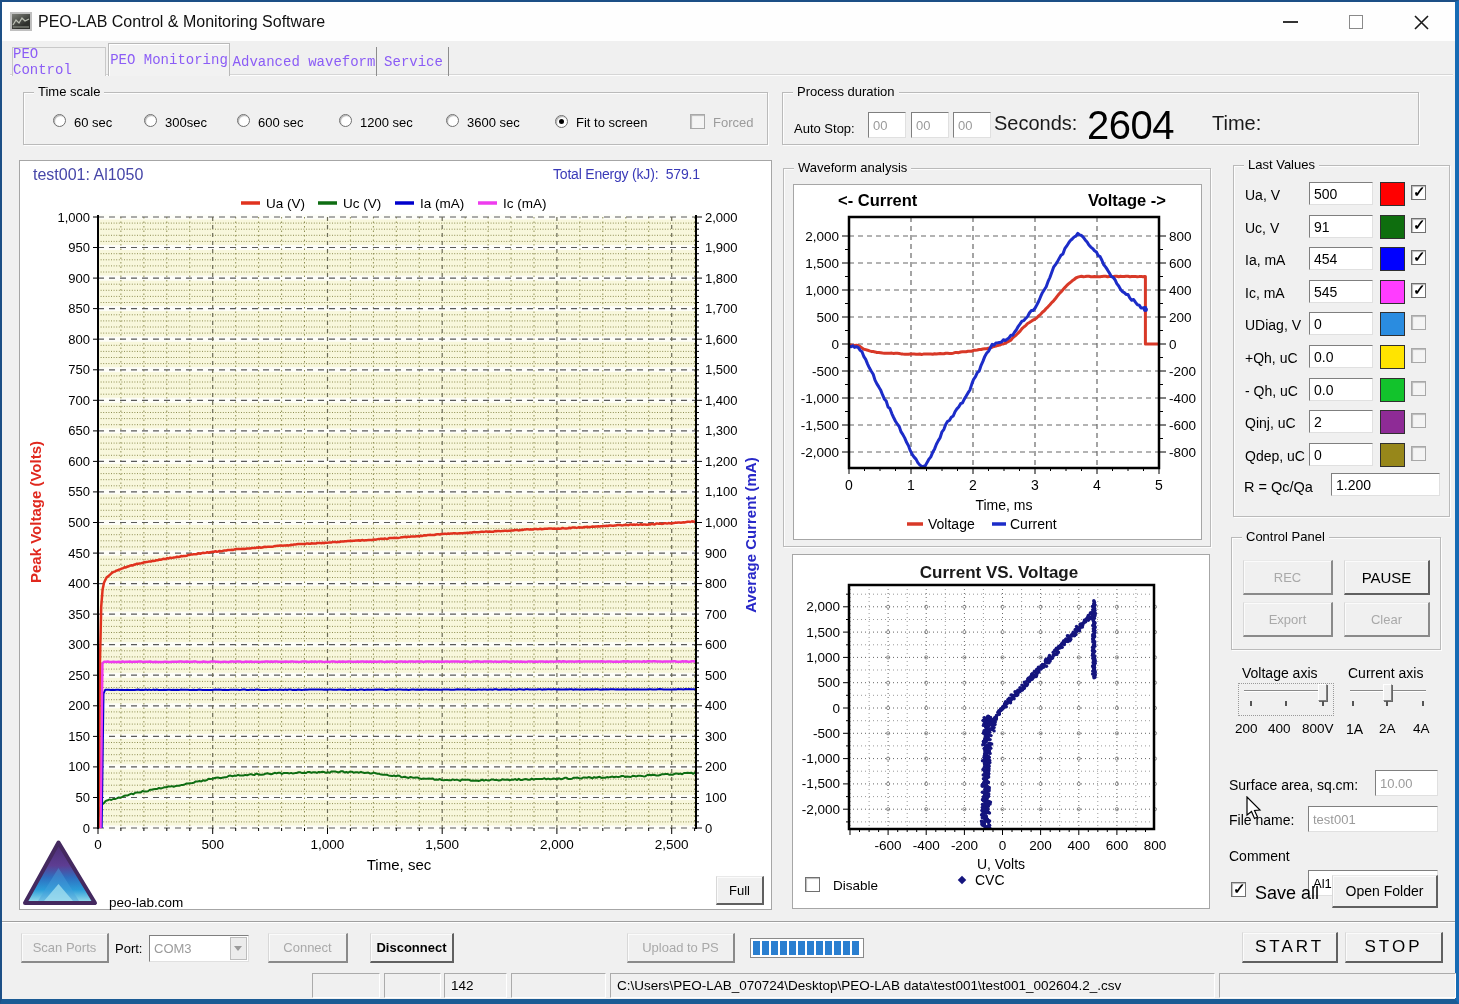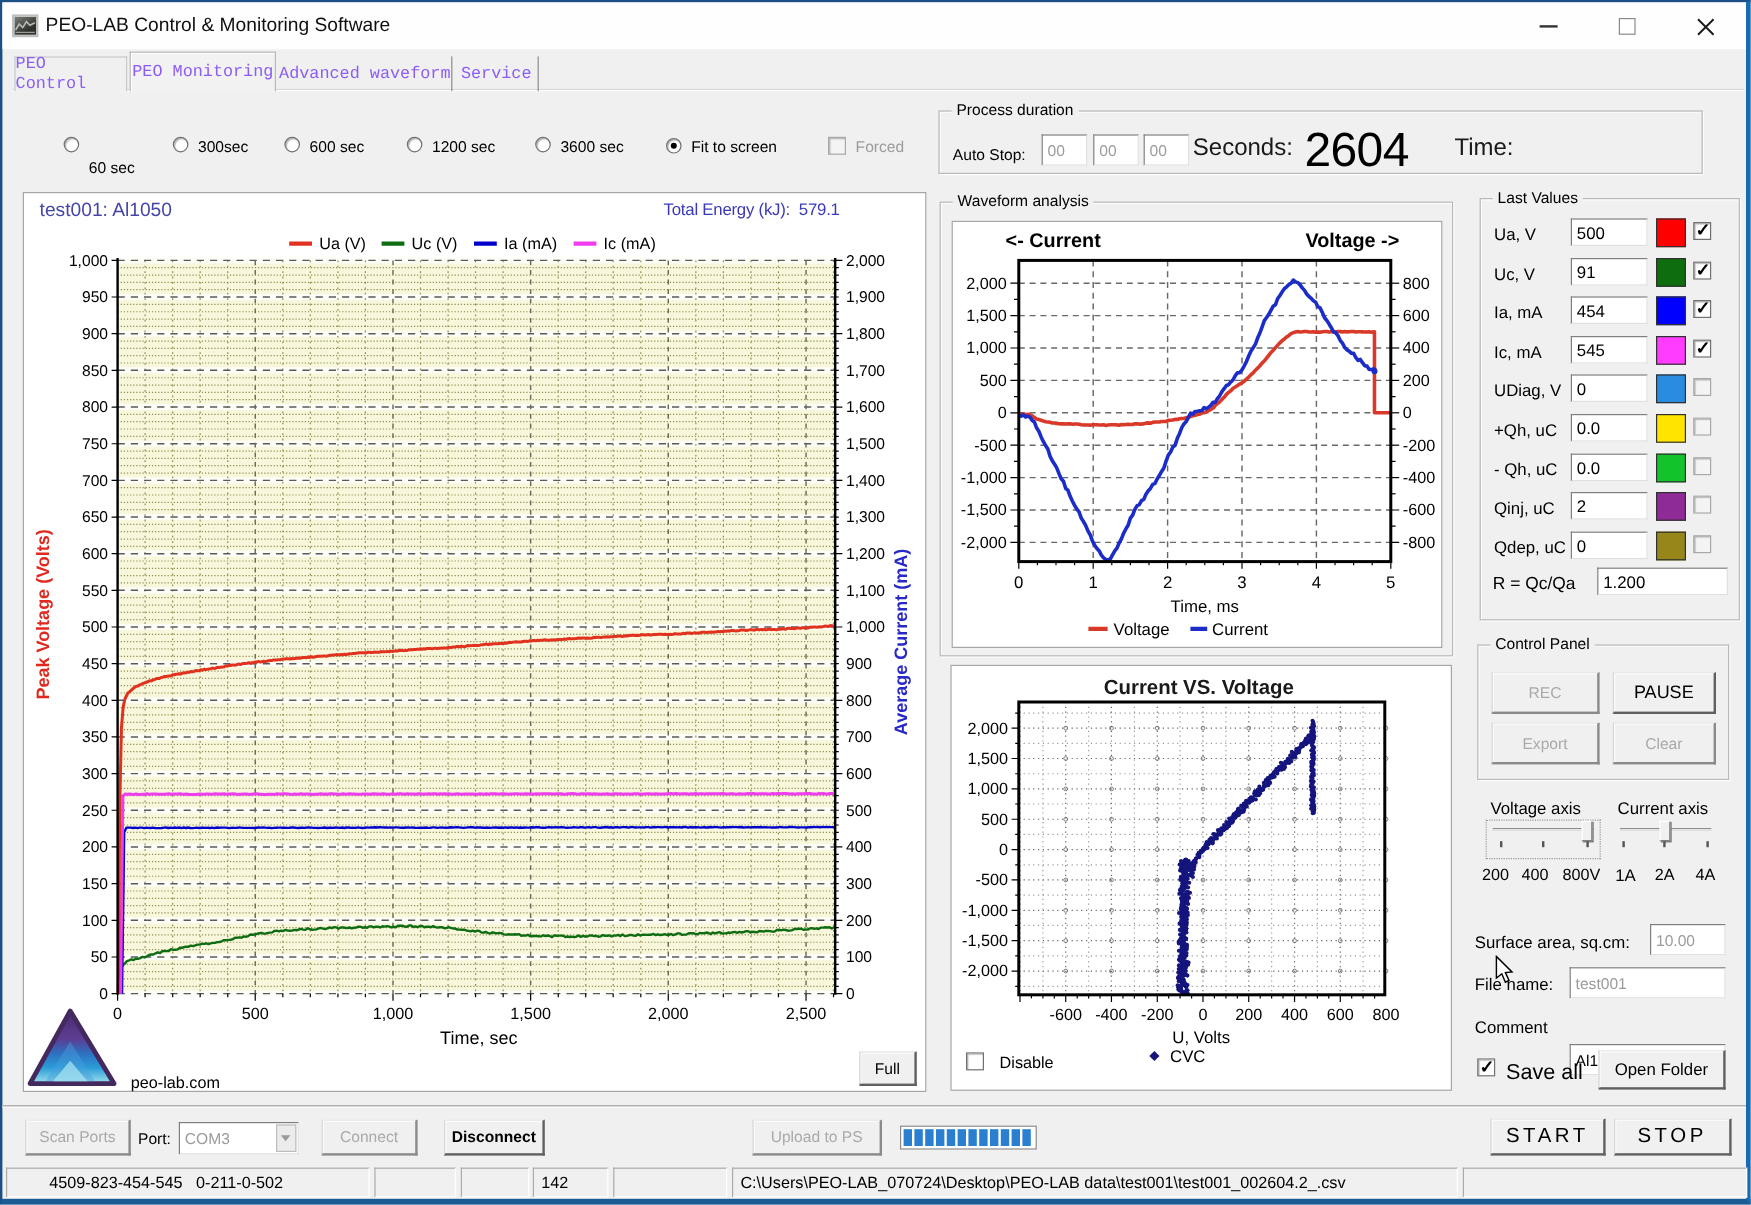--- a/index.html
+++ b/index.html
@@ -45,22 +45,25 @@
   <svg class="abs" style="left:1411px;top:12px;" width="17" height="17" viewBox="0 0 17 17">
       <path d="M2 2 L15 15 M15 2 L2 15" stroke="#1a1a1a" stroke-width="1.6"></path>
     </svg>
 
   <div class="abs" style="left:8px;top:72px;width:1443px;height:2px;background:#fdfdfd;border-top:1px solid #d6d6d6;"></div>
   <div class="tab" style="left:10px;width:94px;border:1px solid #c9c9c9;border-bottom:none;background:#f0f0f0;">PEO Control</div>
   <div class="tab" style="left:106px;top:41px;height:33px;width:122px;background:#f2f2f2;border:1px solid #b9b9b9;border-bottom:none;box-shadow:inset 1px 1px 0 #fff;z-index:3;">PEO Monitoring</div>
   <div class="tab" style="left:230px;width:145px;border-right:1.5px solid #8d8d8d;">Advanced waveform</div>
   <div class="tab" style="left:377px;width:70px;border-right:1.5px solid #8d8d8d;">Service</div>
 
+  <div class="groupbox" style="left:21px;top:90px;width:745px;height:53px;">
+    <div class="gblabel">Time scale</div>
+  </div>
   <div class="radio" style="left:51px;top:112px;"></div>
-    <div class="lbl" style="left:72px;top:130px;">60 sec</div>
+    <div class="lbl" style="left:72px;top:113px;">60 sec</div>
   <div class="radio" style="left:142px;top:112px;"></div>
     <div class="lbl" style="left:163px;top:113px;">300sec</div>
   <div class="radio" style="left:235px;top:112px;"></div>
     <div class="lbl" style="left:256px;top:113px;">600 sec</div>
   <div class="radio" style="left:337px;top:112px;"></div>
     <div class="lbl" style="left:358px;top:113px;">1200 sec</div>
   <div class="radio" style="left:444px;top:112px;"></div>
     <div class="lbl" style="left:465px;top:113px;">3600 sec</div>
   <div class="radio sel" style="left:553px;top:113px;"></div>
     <div class="lbl" style="left:574px;top:113px;">Fit to screen</div>
@@ -1686,20 +1689,19 @@
       <div class="abs" style="left:56px;top:2px;width:7px;height:14px;background:#2a7fd0;"></div>
       <div class="abs" style="left:65px;top:2px;width:7px;height:14px;background:#2a7fd0;"></div>
       <div class="abs" style="left:74px;top:2px;width:7px;height:14px;background:#2a7fd0;"></div>
       <div class="abs" style="left:83px;top:2px;width:7px;height:14px;background:#2a7fd0;"></div>
       <div class="abs" style="left:92px;top:2px;width:7px;height:14px;background:#2a7fd0;"></div>
       <div class="abs" style="left:101px;top:2px;width:7px;height:14px;background:#2a7fd0;"></div>
     </div>
   <div class="btn" style="left:1240px;top:930px;width:96px;height:31px;font-size:17px;letter-spacing:3px;">START</div>
   <div class="btn" style="left:1343px;top:930px;width:98px;height:31px;font-size:17px;letter-spacing:3px;">STOP</div>
 
-  <div class="scell" style="left:3px;width:303px;padding-left:35px;">4509-823-454-545&nbsp;&nbsp;&nbsp;0-211-0-502</div>
   <div class="scell" style="left:310px;width:68px;"></div>
   <div class="scell" style="left:382px;width:57px;"></div>
   <div class="scell" style="left:442px;width:63px;">142</div>
   <div class="scell" style="left:509px;width:95px;"></div>
   <div class="scell" style="left:608px;width:605px;">C:\Users\PEO-LAB_070724\Desktop\PEO-LAB data\test001\test001_002604.2_.csv</div>
   <div class="scell" style="left:1217px;width:237px;"></div>
 </div>
 
 </body></html>

